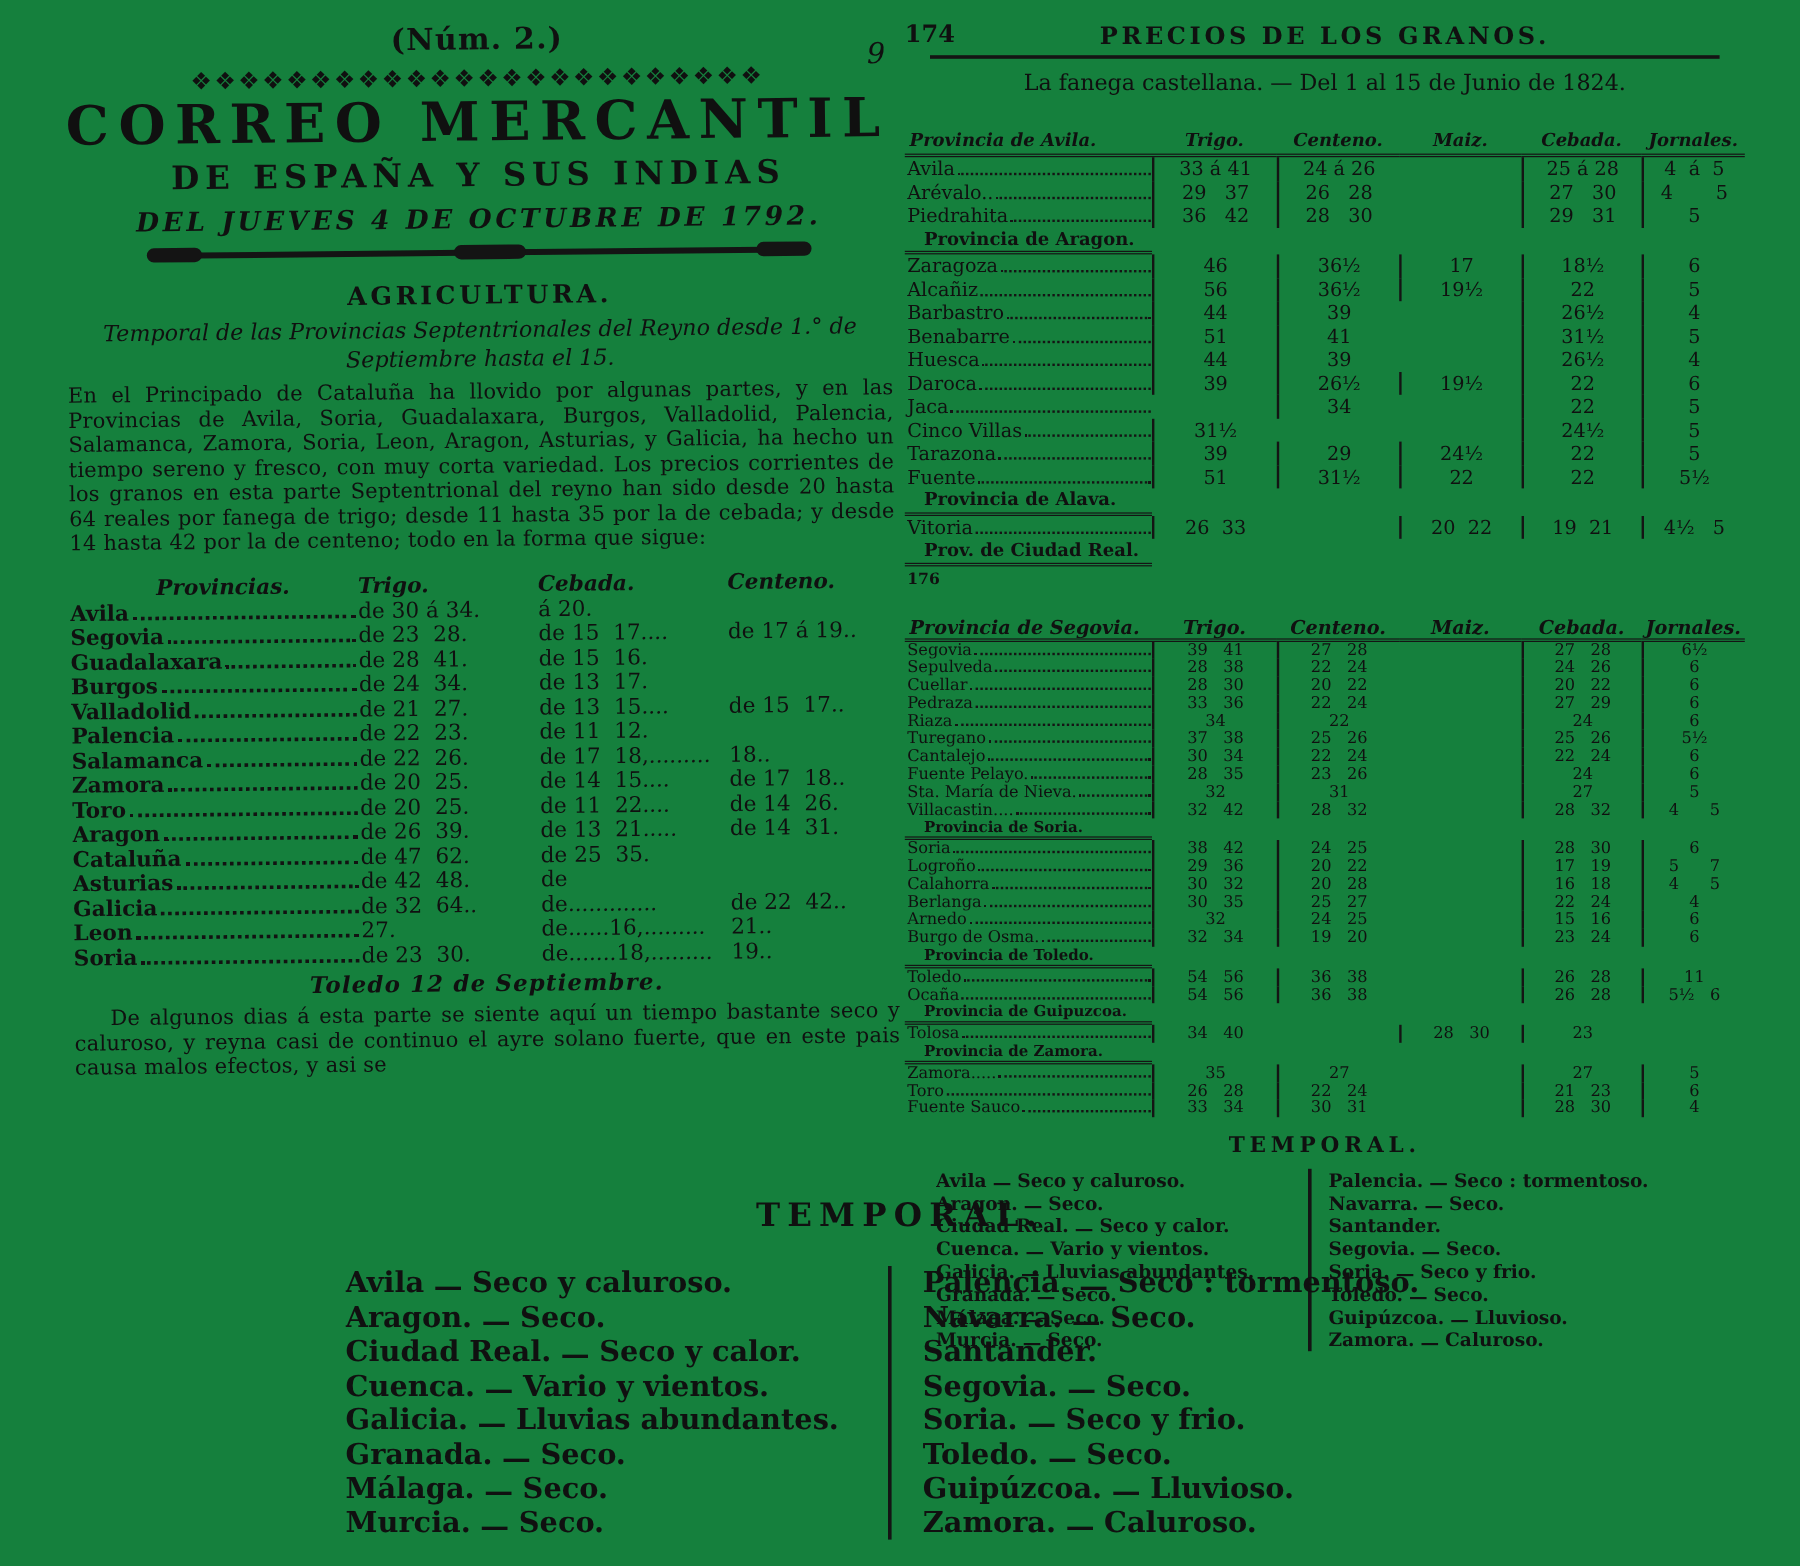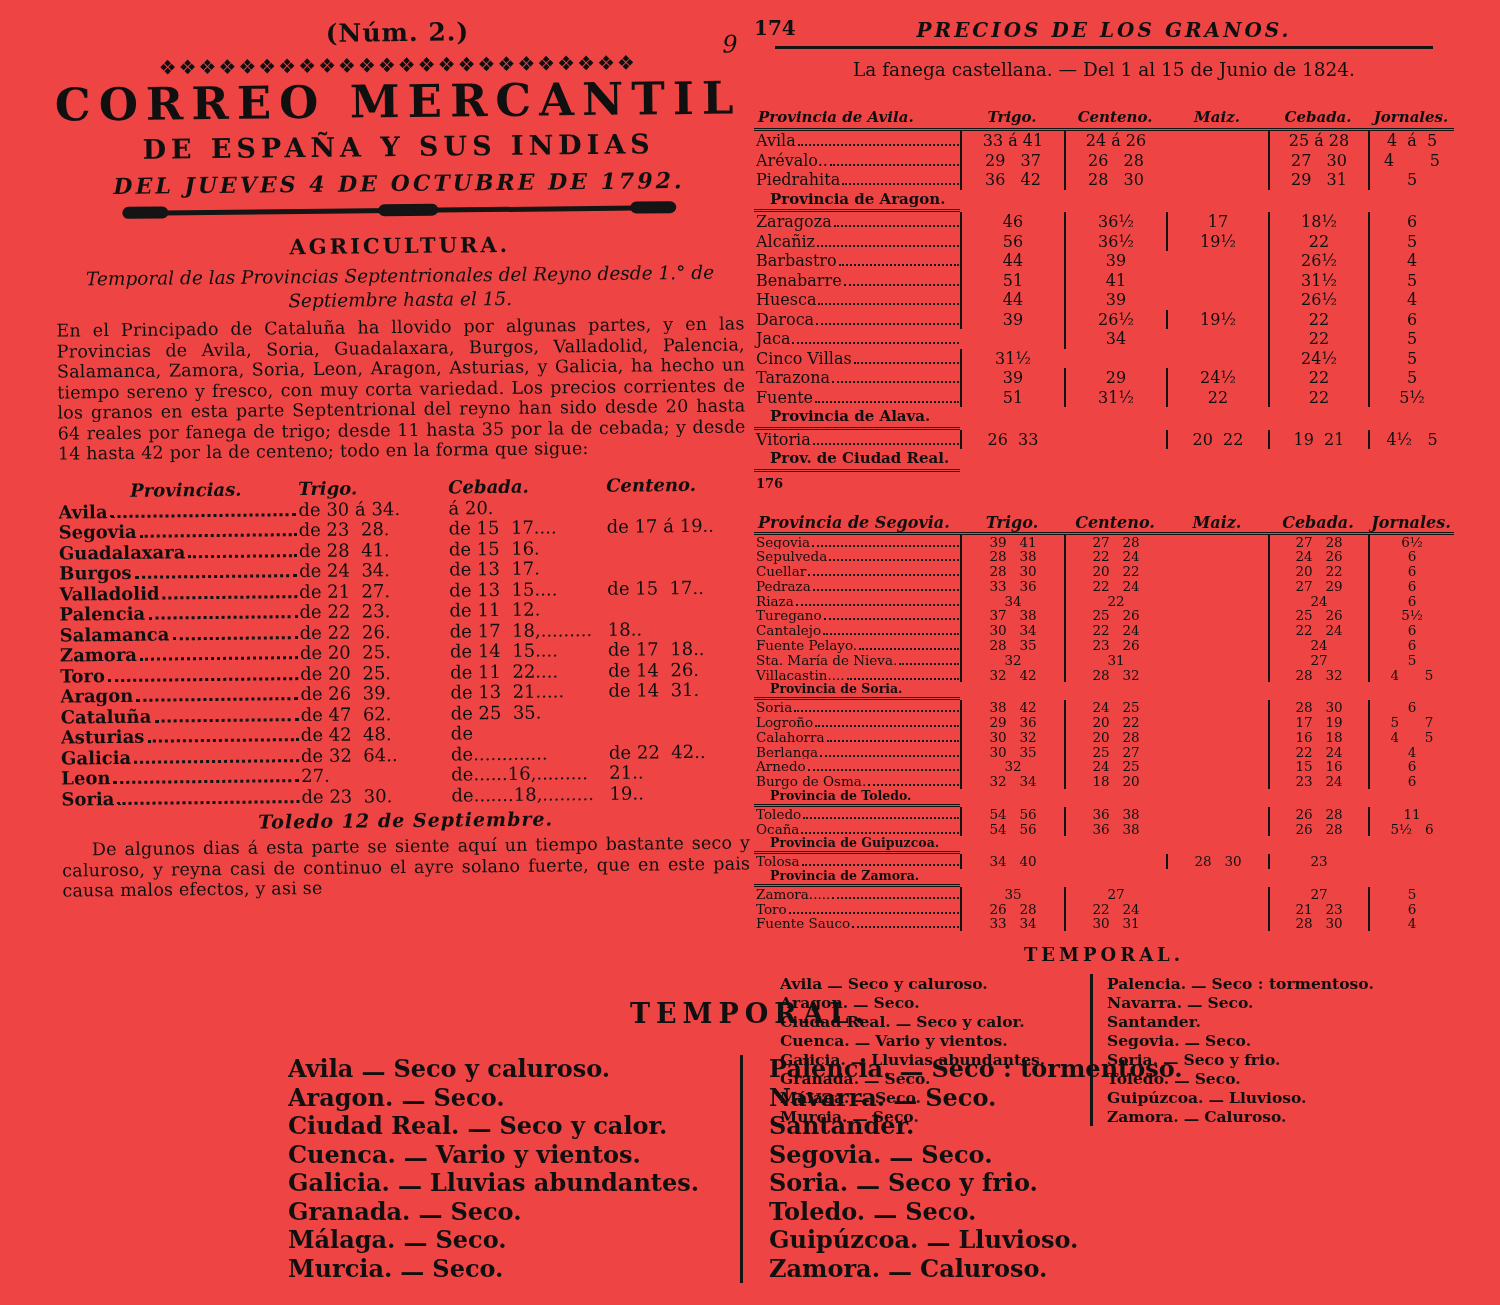--- a/index.html
+++ b/index.html
@@ -1,17 +1,17 @@
 <!DOCTYPE html>
 <html><head>
 <meta charset="utf-8">
 <style>
   html,body{margin:0;padding:0;background:#ffffff;}
   .page{
-    position:relative;width:1500px;height:1305px;background:#ef4444;overflow:hidden;
+    position:relative;width:1500px;height:1305px;background:#15803d;overflow:hidden;
     color:#101010;font-family:"DejaVu Serif","Liberation Serif",serif;
   }
   
   .left-page{position:absolute;left:58px;top:18px;width:688px;transform:rotate(-0.6deg);}
   .lp-header{position:relative;text-align:center;height:34px;}
   .lp-num{font-size:25px;font-weight:bold;letter-spacing:1px;}
   .lp-page9{position:absolute;right:4px;top:16px;font-size:24px;font-style:italic;}
   .ornament{font-size:20px;letter-spacing:2px;line-height:1.1;white-space:nowrap;overflow:hidden;text-align:center;margin-top:2px;}
   .lp-title{margin:2px 0 0 0;font-size:45px;font-weight:bold;letter-spacing:8px;text-align:center;white-space:nowrap;line-height:1.05;}
   .lp-subtitle{font-size:27px;font-weight:bold;letter-spacing:5px;text-align:center;margin-top:6px;}
@@ -30,21 +30,21 @@
   .lpt-head{font-style:italic;font-weight:bold;}
   .lpt-head .h0{padding-left:72px;}
   .lpt-name{display:flex;align-items:baseline;overflow:hidden;}
   .lpt-name .nm{white-space:nowrap;font-weight:bold;}
   .lpt-name .leader{flex:1;border-bottom:3px dotted #121212;margin:0 2px 4px 3px;min-width:8px;}
   .lpt-val{white-space:pre;overflow:hidden;}
   .lp-dateline{font-size:19px;font-weight:bold;font-style:italic;text-align:center;margin-top:3px;letter-spacing:1px;}
   
   .right-page{position:absolute;left:754px;top:14px;width:700px;}
   .rp-pagenum{position:absolute;left:0;top:2px;font-size:20px;font-weight:bold;}
-  .rp-title{font-size:20px;font-weight:bold;letter-spacing:3px;text-align:center;margin-top:4px;font-style:italic;}
+  .rp-title{font-size:20px;font-weight:bold;letter-spacing:3px;text-align:center;margin-top:4px;}
   .rp-title-rule{border-bottom:3px solid #141414;margin-top:4px;width:94%;margin-left:auto;margin-right:auto;}
   .rp-subtitle{font-size:18.5px;text-align:center;margin:10px 0 4px;}
   .gtable{width:100%;}
   .g-row{display:grid;grid-template-columns:206px 104px 102px 102px 100px 86px;align-items:baseline;}
   .t1 .g-row{font-size:16px;line-height:19.5px;}
   .t2 .g-row{font-size:13.5px;line-height:14.8px;}
   .g-head{font-style:italic;font-weight:bold;}
   .t1 .g-head{font-size:15px;line-height:22px;}
   .t2 .g-head{font-size:16px;line-height:18px;}
   .g-head>div{border-bottom:3px double #141414;text-align:center;}
@@ -625,21 +625,21 @@
           <div class="g-v"></div>
           <div class="g-v">15   16</div>
           <div class="g-v">6</div>
         </div>
         <div class="g-row">
           <div class="g-n">
             <span class="nm">Burgo de Osma.</span>
             <span class="leader"></span>
           </div>
           <div class="g-v">32   34</div>
-          <div class="g-v">18   20</div>
+          <div class="g-v">19   20</div>
           <div class="g-v"></div>
           <div class="g-v">23   24</div>
           <div class="g-v">6</div>
         </div>
         <div class="g-row g-sub">
           <div class="g-n">Provincia de Toledo.</div>
           <div class="g-v"></div>
           <div class="g-v"></div>
           <div class="g-v"></div>
           <div class="g-v"></div>

